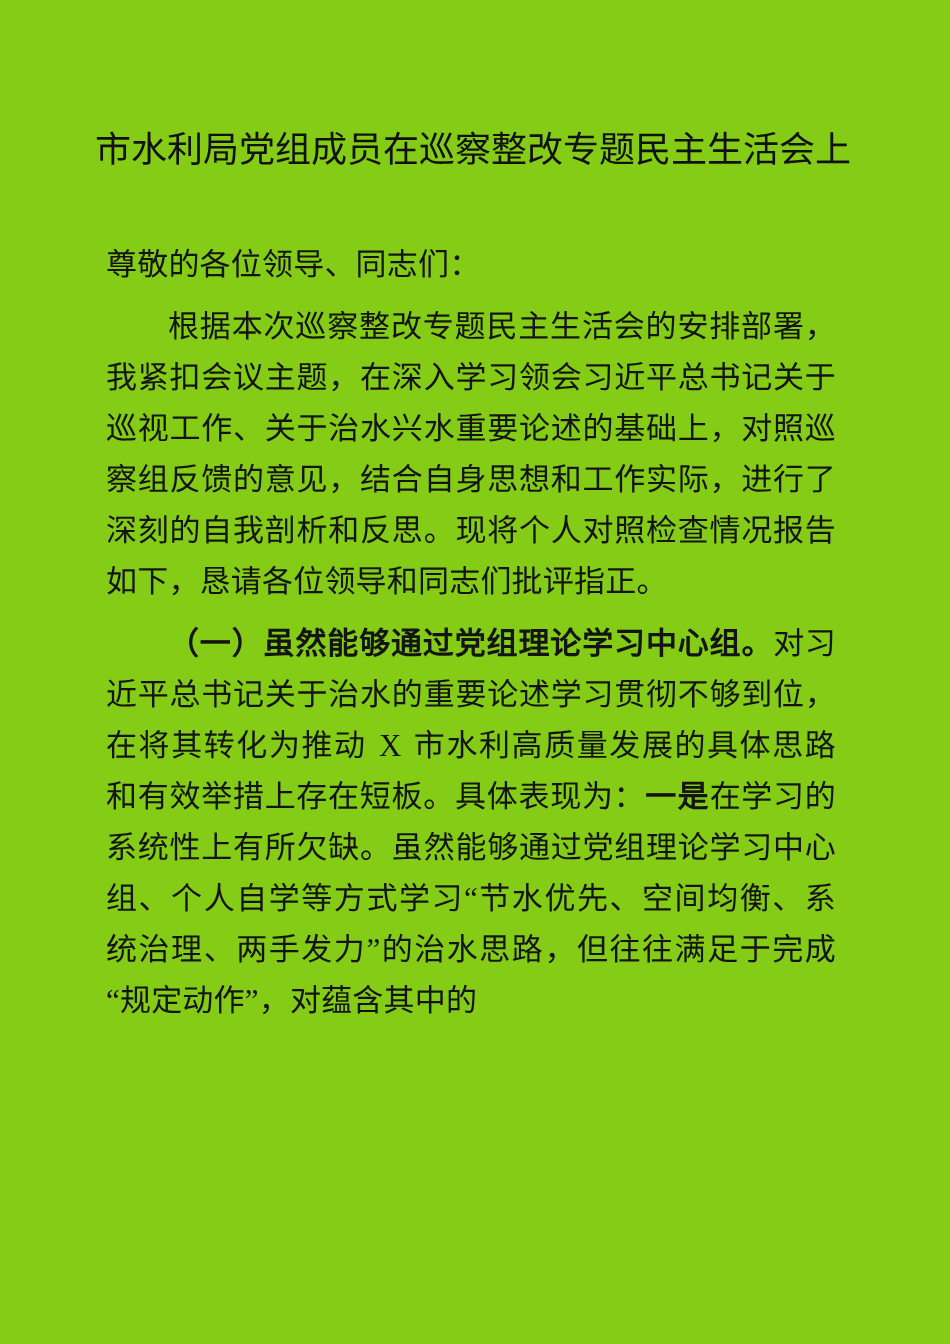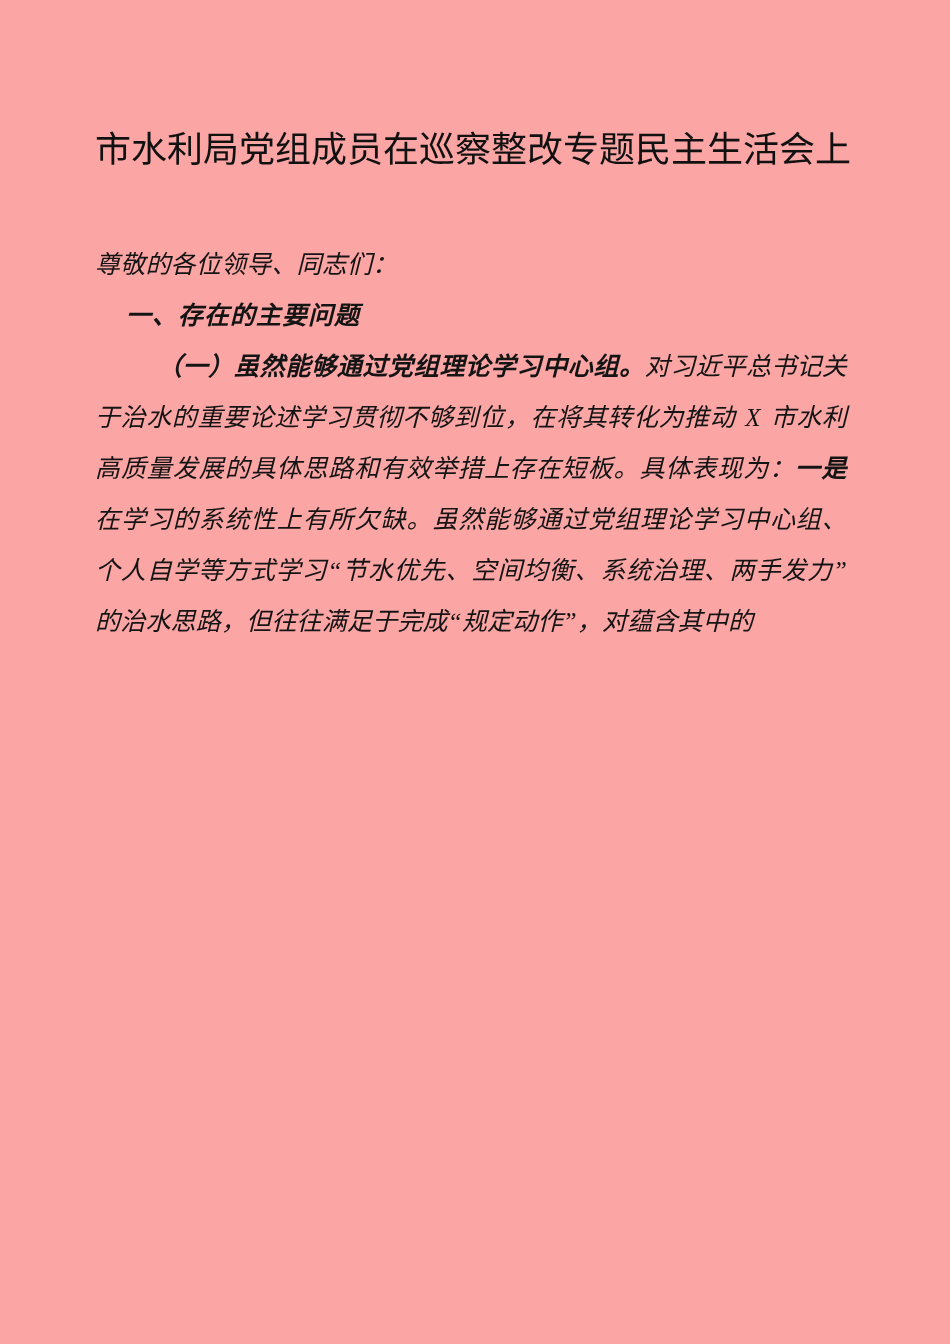--- a/index.html
+++ b/index.html
@@ -10,21 +10,21 @@
   }
   body {
     font-family: "Liberation Serif", "DejaVu Serif", serif;
     color: #000000;
   }
   .page {
     position: relative;
     width: 950px;
     height: 1344px;
     margin: 0 auto;
-    background: #fca5a5;
+    background: #84cc16;
     overflow: hidden;
     box-sizing: border-box;
   }
   .content {
     position: absolute;
     left: 95px;
     top: 0;
     width: 752px;
   }
 
@@ -51,29 +51,28 @@
   }
   .doc-title .t-line-2 {
     text-align: center;
   }
 
   
   .body-block {
     margin-top: 42px;
   }
   p.para {
-    font-size: 25px;
+    font-size: 31px;
     line-height: 51px;
-    margin: 0;
+    margin: 11px;
     text-align: justify;
     text-justify: inter-ideograph;
     letter-spacing: 0.2px;
     font-family: "Liberation Serif", "DejaVu Serif", serif;
     color: #141414;
-    font-style: italic;
   }
   p.indent-2 { text-indent: 62px; }
   p.indent-0 { text-indent: 0; }
   p.heading-1 {
     font-weight: bold;
     text-indent: 31px;
     letter-spacing: 1px;
   }
   .b {
     font-weight: bold;
@@ -91,21 +90,21 @@
   <div class="content">
 
     <h1 class="doc-title">
       <span class="t-line t-line-1">市水利局党组成员在巡察整改专题民主生活会上</span>
     </h1>
 
     <div class="body-block">
 
       <p class="para indent-0">尊敬的各位领导、同志们：</p>
 
+      <p class="para indent-2">根据本次巡察整改专题民主生活会的安排部署，我紧扣会议主题，在深入学习领会习近平总书记关于巡视工作、关于治水兴水重要论述的基础上，对照巡察组反馈的意见，结合自身思想和工作实际，进行了深刻的自我剖析和反思。现将个人对照检查情况报告如下，恳请各位领导和同志们批评指正。</p>
 
-      <p class="para heading-1">一、存在的主要问题</p>
 
 
       <p class="para indent-2"><span class="b">（一）虽然能够通过党组理论学习中心组。</span><span>对习近平总书记关于治水的重要论述学习贯彻不够到位，在将其转化为推动 </span><span class="latin">X</span><span> 市水利高质量发展的具体思路和有效举措上存在短板。具体表现为：</span><span class="b">一是</span><span>在学习的系统性上有所欠缺。虽然能够通过党组理论学习中心组、个人自学等方式学习“节水优先、空间均衡、系统治理、两手发力”的治水思路，但往往满足于完成“规定动作”，对蕴含其中的</span></p>
 
     </div>
   </div>
 </div>
 
 </body></html>

